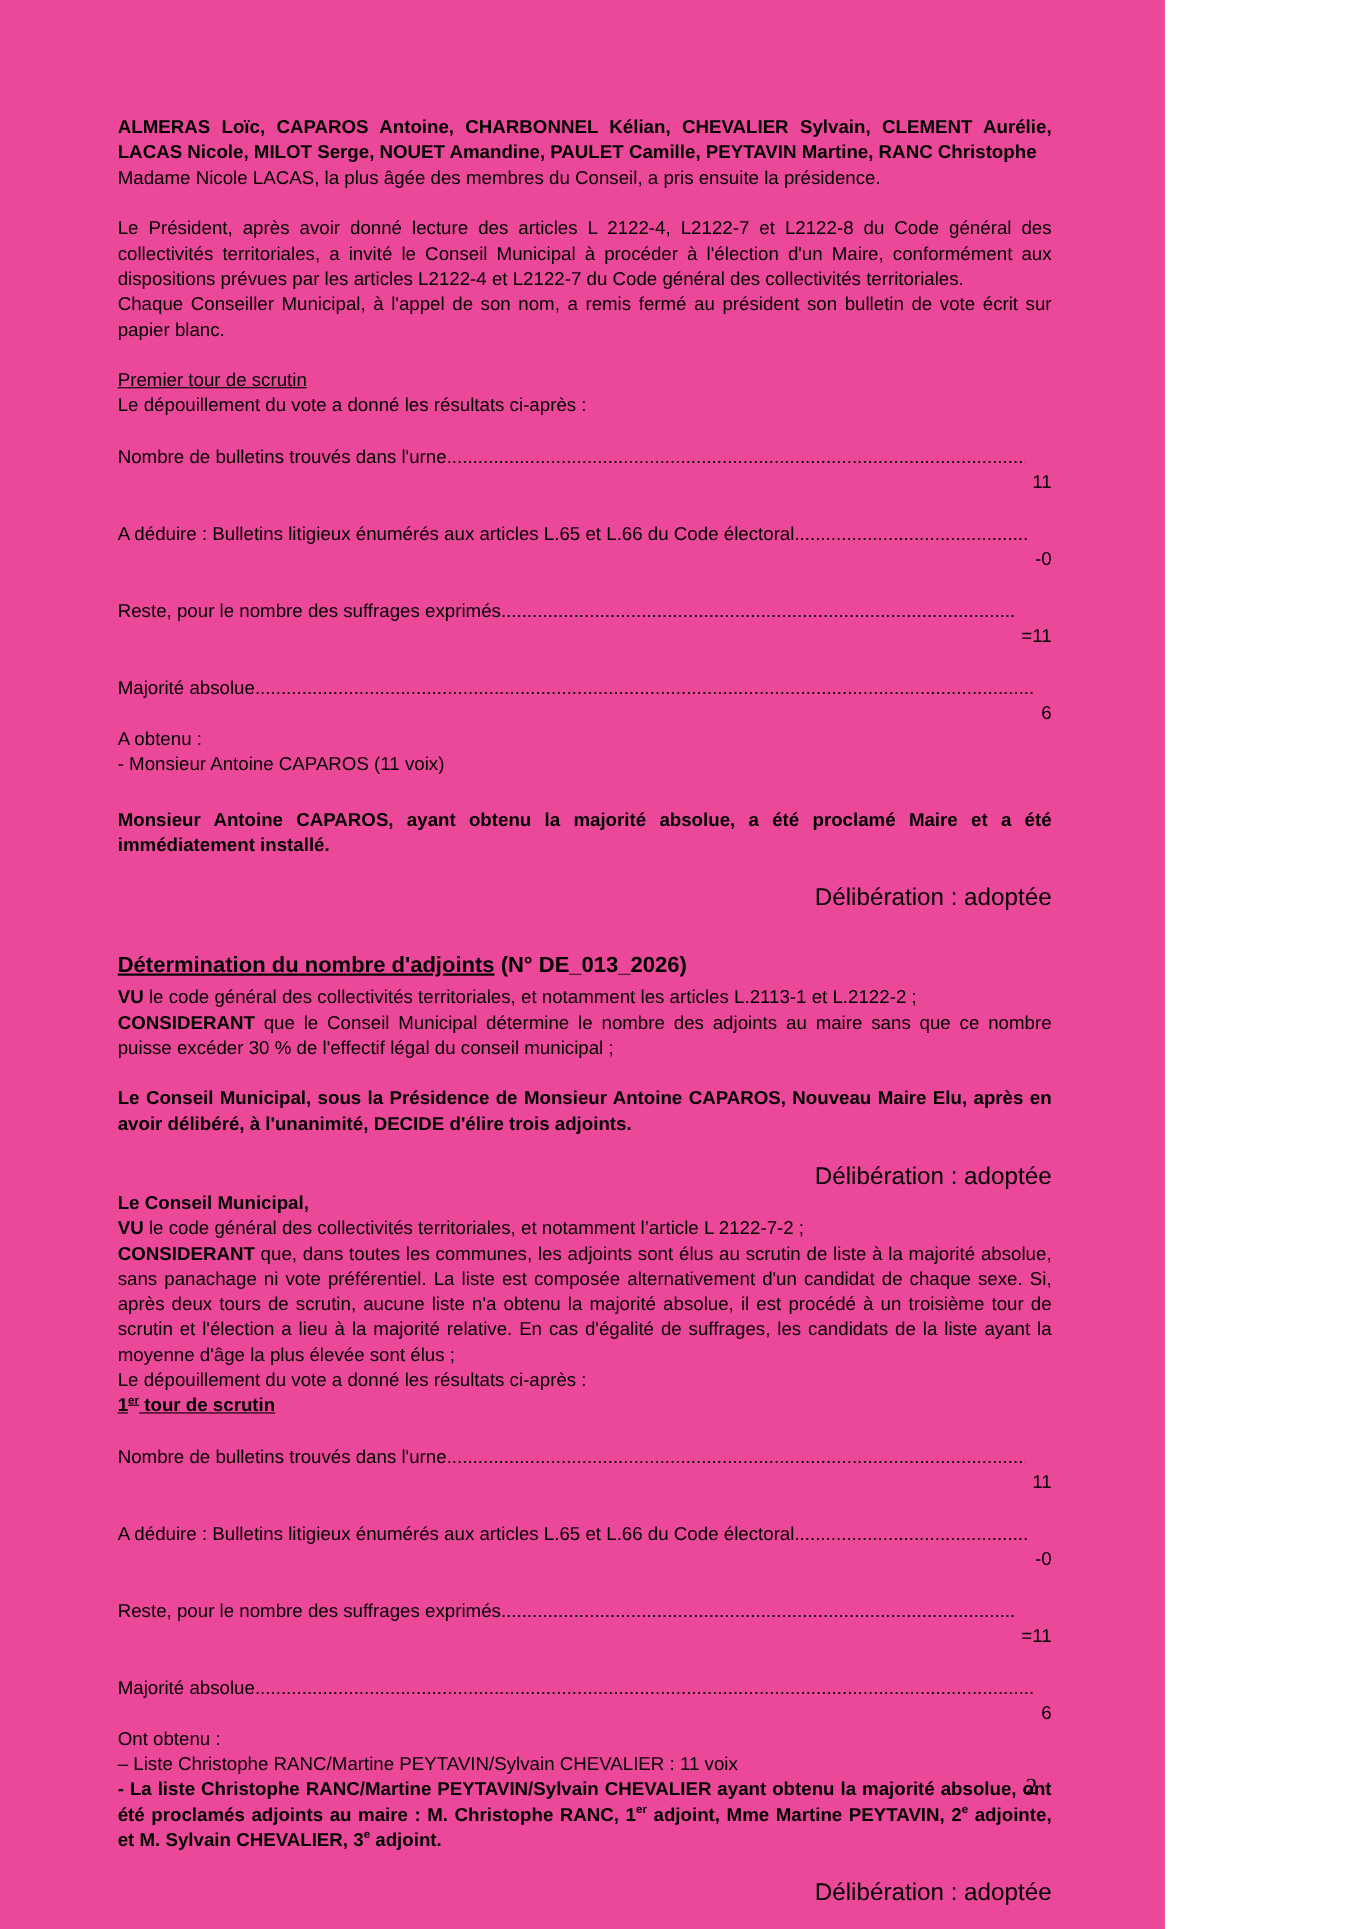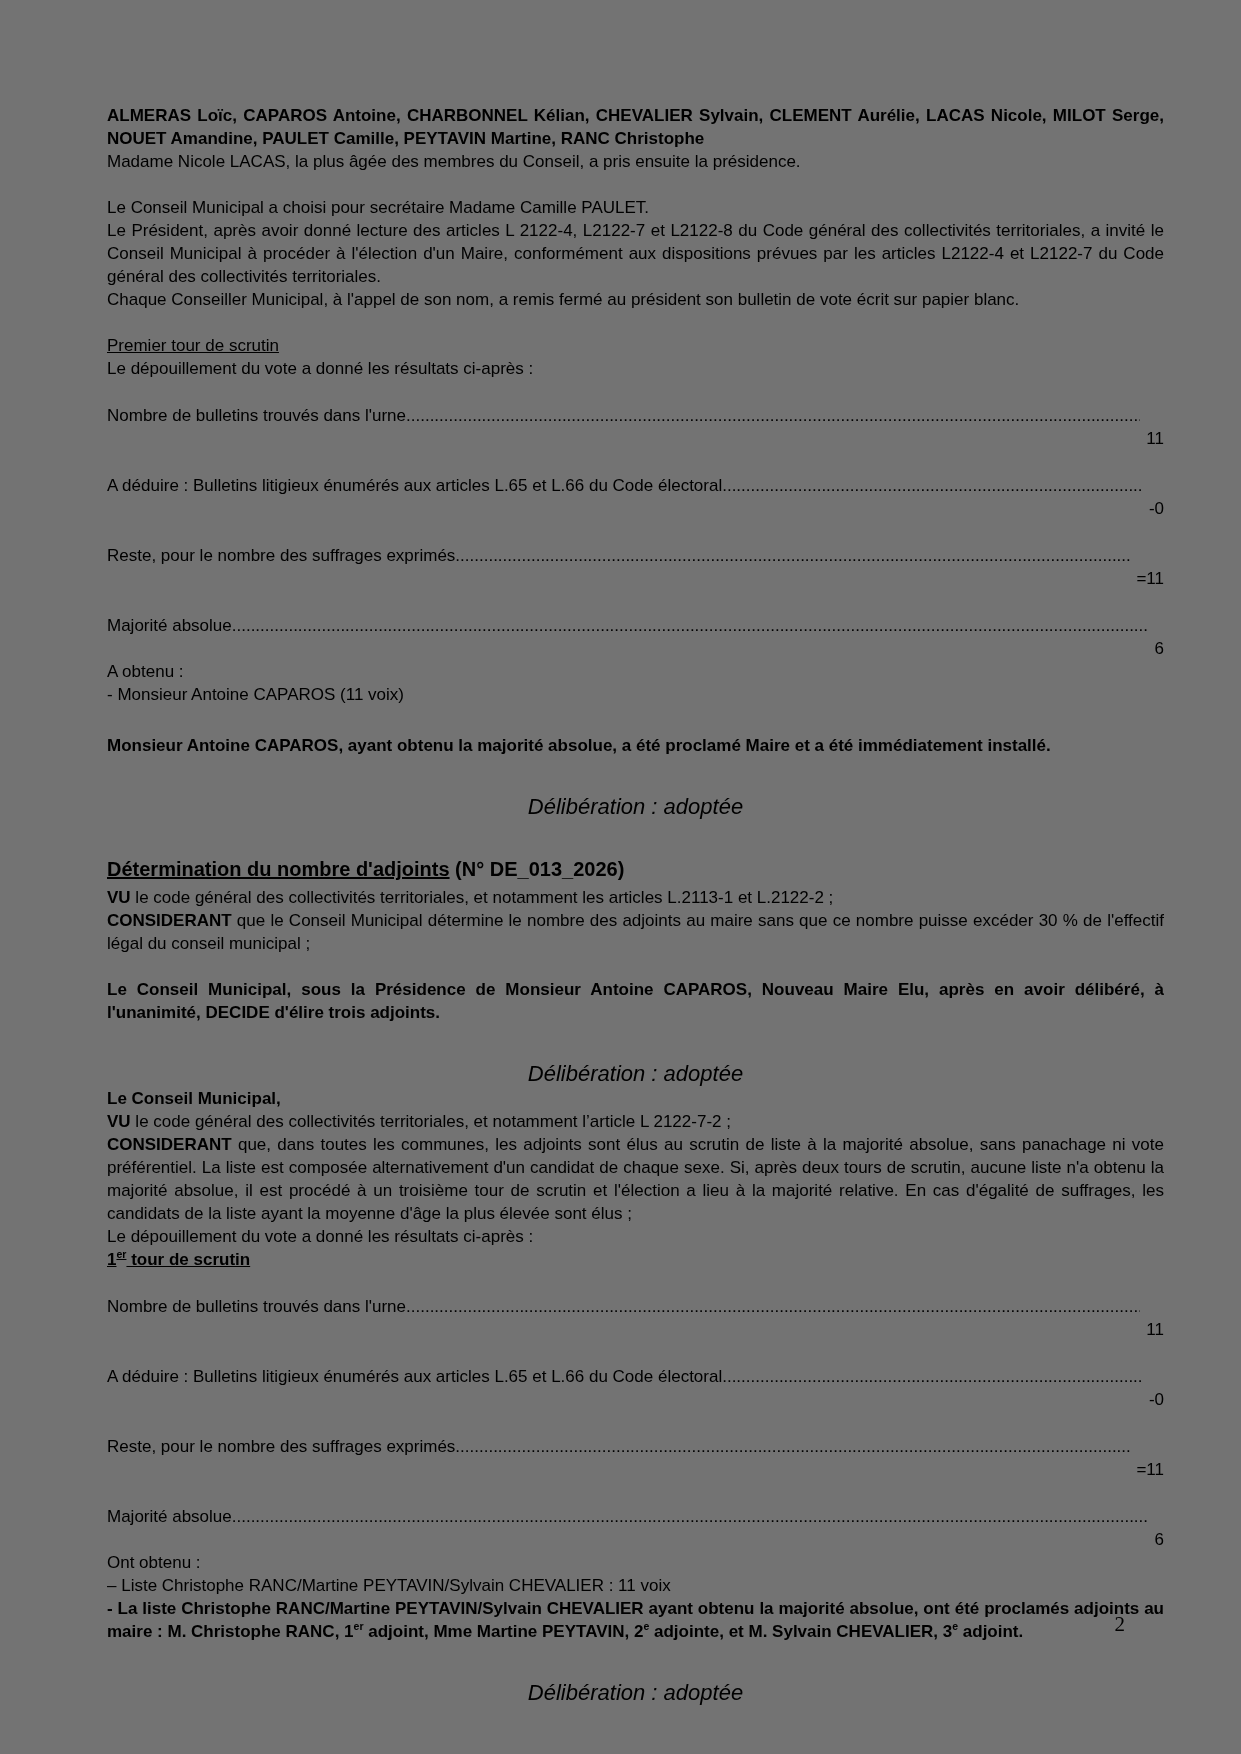--- a/index.html
+++ b/index.html
@@ -1,45 +1,44 @@
 <!DOCTYPE html>
 <html><head>
 <meta charset="utf-8">
 <style>
   html, body { margin: 0; padding: 0; background: #ffffff; }
   .page {
     position: relative;
-    width: 1241px;
+    width: 1059px;
     height: 1754px;
-    background: #737373;
+    background: #ec4899;
     box-sizing: border-box;
-    padding: 104px 77px 0 107px;
+    padding: 104px 103px 0 107px;
     font-family: "Liberation Sans", sans-serif;
     font-size: 17px;
     line-height: 23px;
     color: #000000;
     overflow: hidden;
   }
   .para { margin: 0; }
   .justify { text-align: justify; }
   .b { font-weight: 700; }
   .u { text-decoration: underline; text-align: center; }
   sup { font-size: 0.62em; line-height: 0; vertical-align: super; }
   .heading {
     font-size: 20px;
     line-height: 26px;
     margin-top: 36px;
     margin-bottom: 4px;
   }
   .delib {
     font-size: 22px;
     line-height: 26px;
-    text-align: center;
-    margin-top: 37px;
-    font-style: italic;
+    text-align: right;
+    margin-top: 23px;
   }
   .leader-line { display: flex; align-items: center; }
   .leader-line .lab { white-space: nowrap; }
   .leader-line .dots { flex: 1 1 auto; overflow: hidden; white-space: nowrap; }
   .leader-line .dots::after {
     content: "...................................................................................................................................................................................................................................................................................";
   }
   .leader-line .val { white-space: nowrap; padding-left: 6px; margin-top: 47px; }
   .spacer.blank { height: 23px; }
   .spacer.para-gap { height: 28px; }
@@ -53,21 +52,20 @@
   }
 </style>
 </head>
 <body>
 
 <div class="page">
   <main>
       <div class="para justify"><span class="b">ALMERAS Loïc, CAPAROS Antoine, CHARBONNEL Kélian, CHEVALIER Sylvain, CLEMENT Aurélie, LACAS Nicole, MILOT Serge, NOUET Amandine, PAULET Camille, PEYTAVIN Martine, RANC Christophe</span></div>
       <div class="para"><span>Madame Nicole LACAS, la plus âgée des membres du Conseil, a pris ensuite la présidence.</span></div>
       <div class="spacer blank"></div>
-      <div class="para"><span>Le Conseil Municipal a choisi pour secrétaire Madame Camille PAULET.</span></div>
       <div class="para justify"><span>Le Président, après avoir donné lecture des articles L 2122-4, L2122-7 et L2122-8 du Code général des collectivités territoriales, a invité le Conseil Municipal à procéder à l'élection d'un Maire, conformément aux dispositions prévues par les articles L2122-4 et L2122-7 du Code général des collectivités territoriales.</span></div>
       <div class="para justify"><span>Chaque Conseiller Municipal, à l'appel de son nom, a remis fermé au président son bulletin de vote écrit sur papier blanc.</span></div>
       <div class="spacer blank"></div>
       <div class="para"><span class="u">Premier tour de scrutin</span></div>
       <div class="para"><span>Le dépouillement du vote a donné les résultats ci-après :</span></div>
       <div class="para leader-line">
         <span class="lab">Nombre de bulletins trouvés dans l'urne</span>
         <span class="dots"></span>
         <span class="val">11</span>
       </div>

